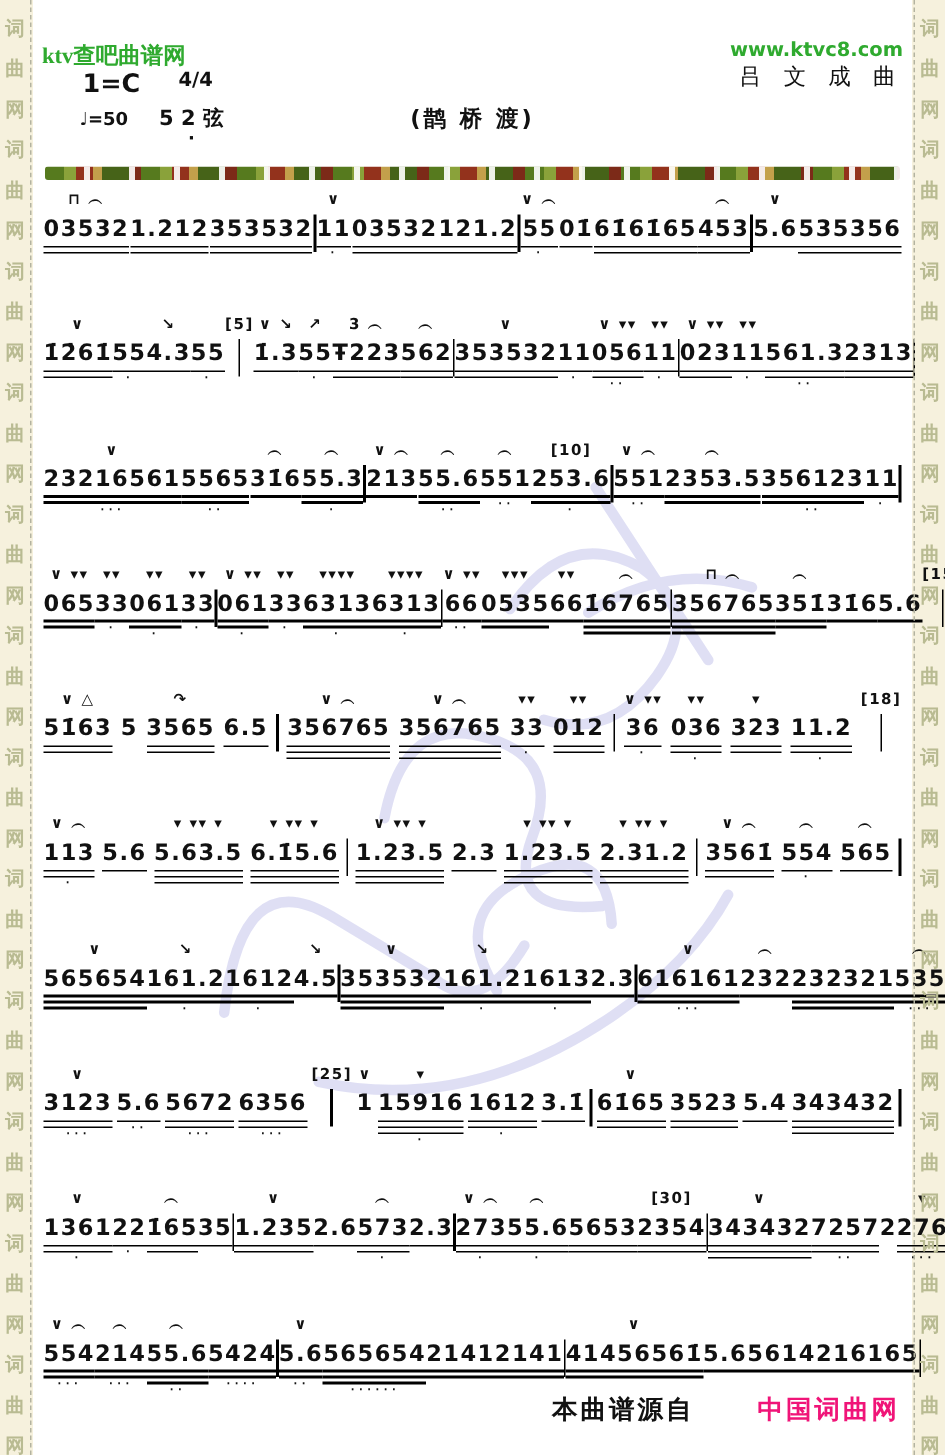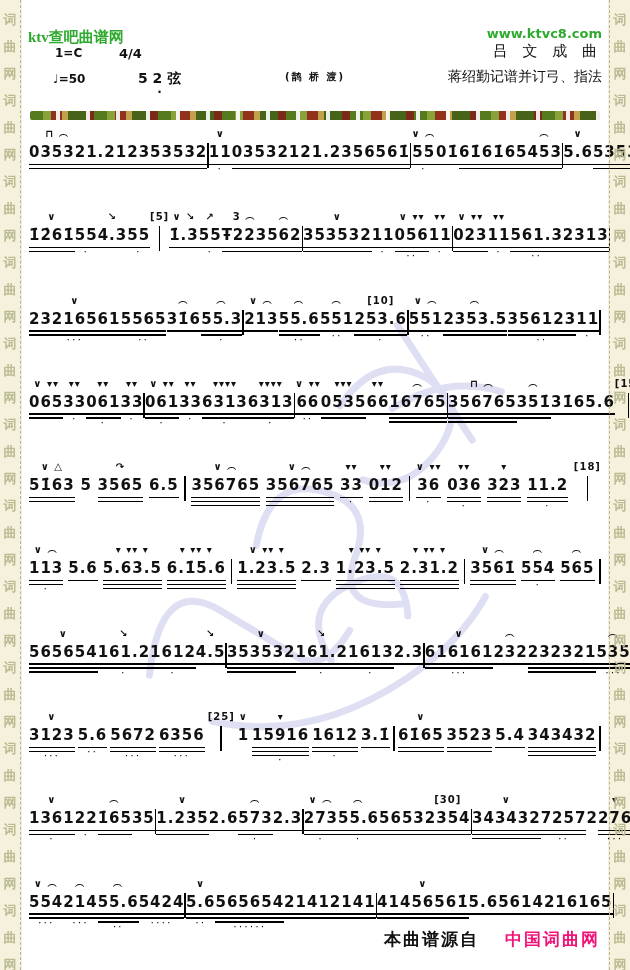--- a/index.html
+++ b/index.html
@@ -20,26 +20,26 @@
   .margin.right{right:0;border-left:1px dashed #b3b3a0;}
   .content{
     position:absolute;left:22px;right:22px;top:0;bottom:0;
     background:#fff;
   }
   .hitem{position:absolute;white-space:nowrap;}
   .site-name{left:6px;top:28px;font-size:15px;font-weight:bold;color:var(--site-green,#2faa2f);font-family:Liberation Serif, serif;}
   .site-url{right:6px;top:26px;font-size:13px;font-weight:bold;color:var(--site-green,#2faa2f);}
   .title{left:50%;top:30px;transform:translateX(-50%);font-size:21px;font-weight:bold;letter-spacing:6px;}
   .composer{right:6px;top:42px;font-size:15px;letter-spacing:5px;}
-  .key{left:33px;top:46px;font-size:12px;font-weight:bold;}
+  .key{left:33px;top:46px;font-size:17px;font-weight:bold;}
   .meter{left:97px;top:46px;font-size:13px;font-weight:bold;}
   .tempo{left:31px;top:72px;font-size:12px;font-weight:bold;}
-  .tuning{left:84px;top:70px;font-size:14px;font-weight:bold;text-align:center;margin-left:32px;}
+  .tuning{left:84px;top:70px;font-size:14px;font-weight:bold;text-align:center;}
   .tuning .tdot{display:block;font-size:12px;line-height:8px;text-align:center;}
-  .subtitle{left:50%;top:70px;transform:translateX(-50%);font-size:10px;font-weight:bold;letter-spacing:2px;text-align:center;}
+  .subtitle{left:50%;top:70px;transform:translateX(-50%);font-size:15px;font-weight:bold;letter-spacing:2px;text-align:center;}
   .arranger{right:6px;top:68px;font-size:14px;}
   .deco-border{
     position:absolute;left:8px;right:8px;top:111px;height:9px;
     background:
       repeating-linear-gradient(90deg,
         rgba(255,255,255,0) 0 26px, rgba(255,255,255,.9) 26px 30px),
       repeating-linear-gradient(90deg,
         #567a1e 0 13px, #8aa23a 13px 21px, #93321c 21px 32px,
         #c3a04b 32px 38px, #466318 38px 56px, #7c2a18 56px 64px);
     border-radius:2px;
@@ -51,21 +51,21 @@
   #music{position:absolute;left:5px;right:5px;top:127px;}
   .mrow{display:flex;justify-content:space-between;align-items:flex-start;height:83.3px;padding:0 2px;}
   .cell{display:flex;flex-direction:column;align-items:center;}
   .above{height:16px;font-size:10px;line-height:14px;font-weight:bold;white-space:nowrap;letter-spacing:1px;}
   .num{font-size:15px;font-weight:bold;letter-spacing:1px;line-height:18px;white-space:nowrap;}
   .lines{align-self:stretch;}
   .ln{height:1.5px;background:#000;margin-top:2.5px;}
   .below{height:9px;font-size:11px;line-height:8px;letter-spacing:2px;text-align:center;}
   .barglyph{width:1.5px;height:25px;background:#000;margin-top:0;}
   .footer{position:absolute;top:928px;right:8px;font-size:17px;font-weight:bold;letter-spacing:2px;white-space:nowrap;}
-  .footer .pink{color:var(--footer-pink,#f01478);margin-left:18px;}
+  .footer .pink{color:var(--footer-pink,#f01478);margin-left:34px;}
 </style>
 </head>
 <body style="--site-green: #2faa2f; --footer-pink: #f01478; --margin-bg: #f6f1dd; --margin-char: #b9bb92; --watermark: #c6c6ec;">
 
 <div class="margin left" id="margin-left">
     <span>词</span>
     <span>曲</span>
     <span>网</span>
     <span>词</span>
     <span>曲</span>
@@ -107,21 +107,20 @@
   <div class="hitem site-url">www.ktvc8.com</div>
   <div class="hitem composer">吕 文 成 曲</div>
   <div class="hitem key">1=C</div>
   <div class="hitem meter">4/4</div>
   <div class="hitem tempo">♩=50</div>
   <div class="hitem tuning">
     <span>5 2 弦</span>
     <span class="tdot">·</span>
   </div>
   <div class="hitem subtitle">(鹊 桥 渡)</div>
-  <div class="hitem arranger">蒋绍勤记谱并订弓、指法</div>
 
   <div class="deco-border"></div>
 
   <svg class="watermark" width="545" height="540" viewBox="0 0 545 540">
     <g fill="none" stroke="#c6c6ec" stroke-width="7" stroke-linecap="round" stroke-linejoin="round">
       <path d="M70,400 q35,-95 85,-45 t55,55 q25,35 65,-5"></path>
       <path d="M205,300 q30,-65 80,-35 q45,25 12,72 q-30,45 35,55"></path>
       <path d="M320,185 q50,-45 92,-5 q32,38 -8,72 q-40,34 -80,10"></path>
       <path d="M395,120 l45,130 M370,200 q60,-20 110,10"></path>
       <path d="M120,460 q90,45 200,5 q60,-22 95,-60"></path>
@@ -183,29 +182,20 @@
           <div class="above"></div>
           <div class="num">121.2</div>
           <div class="lines">
             <div class="ln"></div>
             <div class="ln"></div>
           </div>
           <div class="below"></div>
         </div>
         <div class="cell">
           <div class="above"></div>
-          <div class="num">356561̇</div>
-          <div class="lines">
-            <div class="ln"></div>
-            <div class="ln"></div>
-          </div>
-          <div class="below"></div>
-        </div>
-        <div class="cell">
-          <div class="above"></div>
           <div class="barglyph"></div>
         </div>
         <div class="cell">
           <div class="above">∨ ︵</div>
           <div class="num">55</div>
           <div class="lines">
             <div class="ln"></div>
           </div>
           <div class="below">·</div>
         </div>

